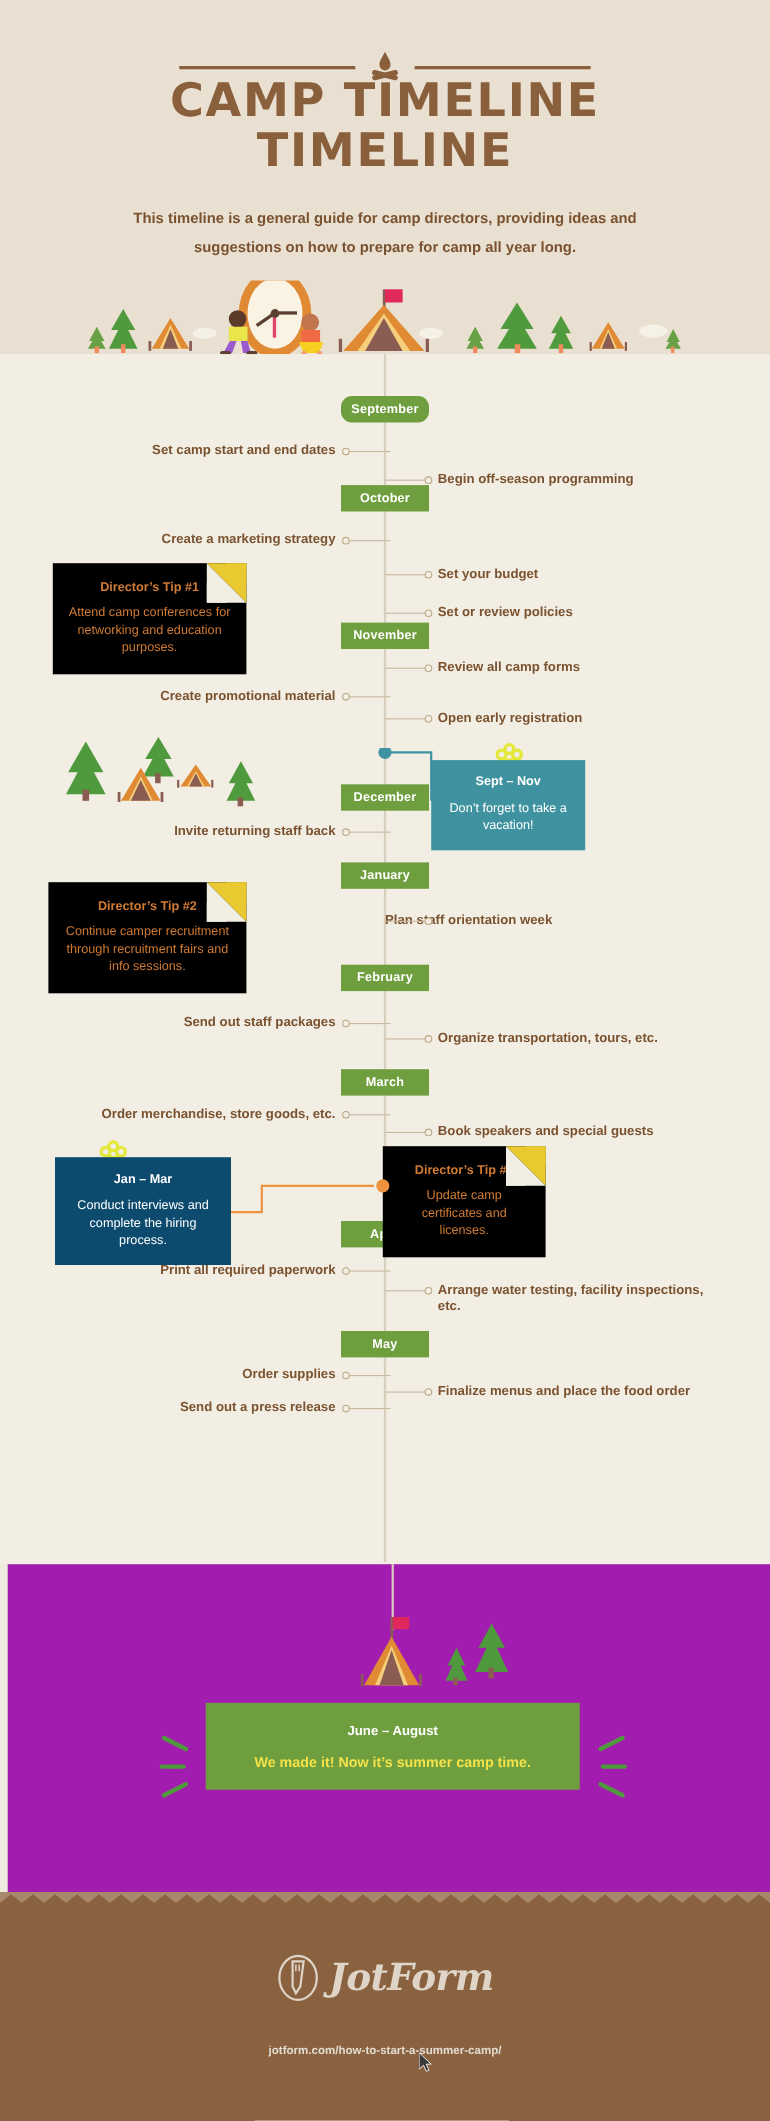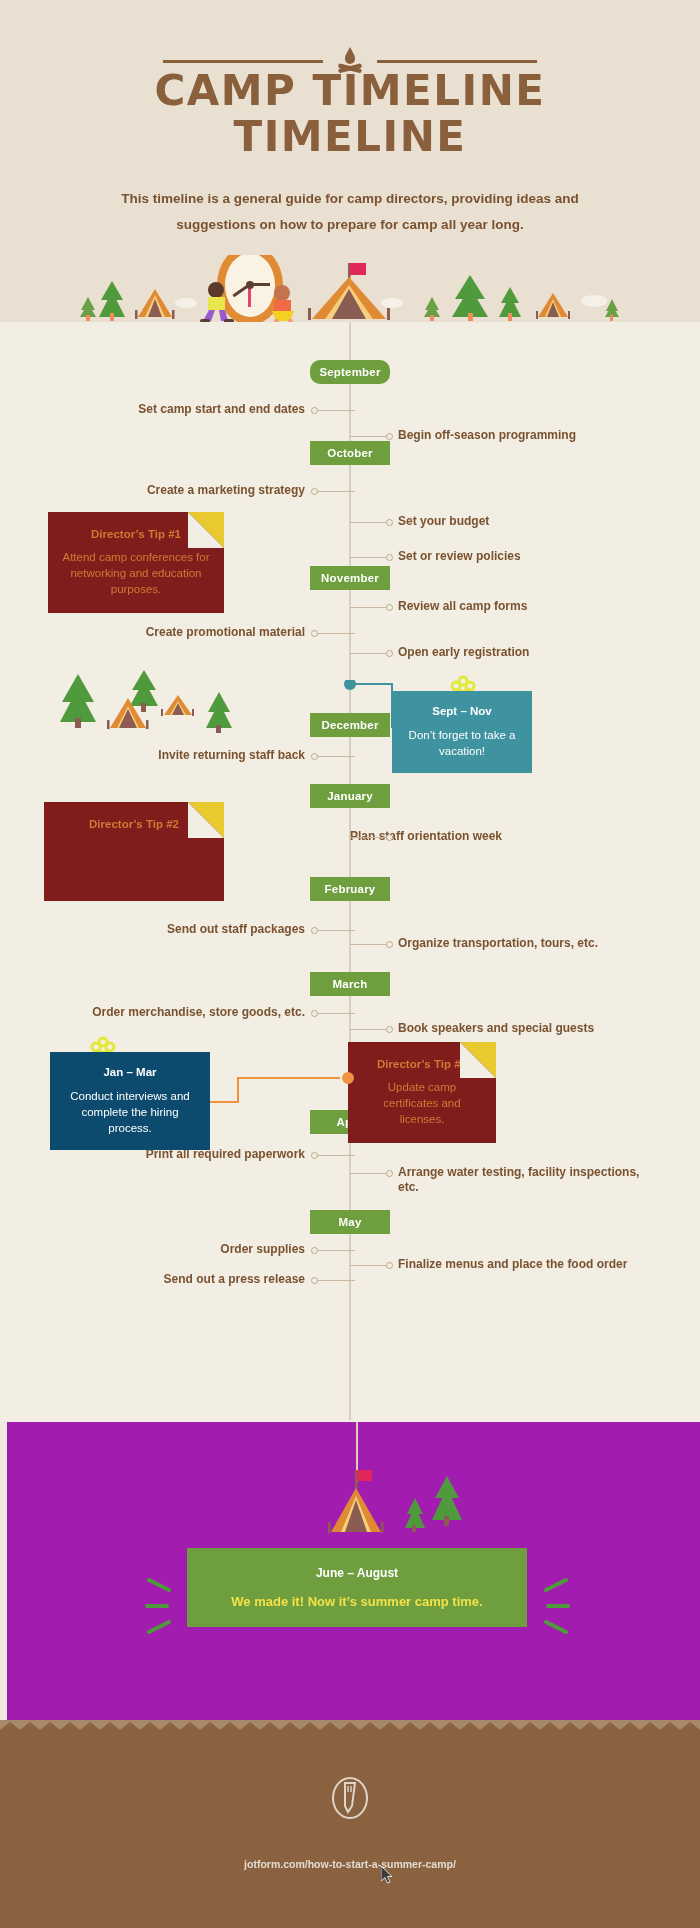--- a/index.html
+++ b/index.html
@@ -73,21 +73,21 @@
   }
   .ring {
     position: absolute; width: 7px; height: 7px;
     border: 1.2px solid #bda887; border-radius: 50%;
     background: #f2eee3;
   }
 
   
   .tip {
     position: absolute;
-    background: #7f1d1d;
+    background: #000000;
     color: #c4673a;
     text-align: center;
     padding: 16px 14px 16px;
   }
   .tip .fold {
     position: absolute; top: 0; right: 0;
     width: 0; height: 0;
     border-left: 18px solid transparent;
     border-bottom: 18px solid transparent;
     border-top: 18px solid #e8c92f;
@@ -364,20 +364,21 @@
         <div class="tip" style="top: 190px; left: 48px; width: 176px; min-height: 98px;">
           <div class="fold"></div>
           <div class="fold2"></div>
           <div class="tip-title">Director’s Tip #1</div>
           <div class="tip-body">Attend camp conferences for networking and education purposes.</div>
         </div>
         <div class="tip" style="top: 480px; left: 44px; width: 180px; min-height: 99px;">
           <div class="fold"></div>
           <div class="fold2"></div>
           <div class="tip-title">Director’s Tip #2</div>
+          <div class="tip-body">Continue camper recruitment through recruitment fairs and info sessions.</div>
         </div>
         <div class="tip" style="top: 720px; left: 348px; width: 148px; min-height: 84px;">
           <div class="fold"></div>
           <div class="fold2"></div>
           <div class="tip-title">Director’s Tip #3</div>
           <div class="tip-body">Update camp certificates and licenses.</div>
         </div>
       </div>
     <div id="callouts">
         <svg class="flower" style="left:450px;top:353px;" viewBox="0 0 26 26">
@@ -504,20 +505,21 @@
                L670 2 L680 10 L690 2 L700 10 L700 0 Z" fill="#a8886a"></path>
     </svg>
 
     <div class="logo-wrap">
       <svg width="40" height="44">
         <ellipse cx="20" cy="22" rx="17" ry="20" fill="none" stroke="#ded5c8" stroke-width="2"></ellipse>
         <path d="M15 7 L25 7 L22 30 L18 36 L15 30 Z" fill="none" stroke="#ded5c8" stroke-width="2"></path>
         <line x1="18" y1="10" x2="18" y2="16" stroke="#ded5c8" stroke-width="1.4"></line>
         <line x1="21" y1="10" x2="21" y2="16" stroke="#ded5c8" stroke-width="1.4"></line>
       </svg>
+      <span class="logo-text">JotForm</span>
     </div>
 
     <div class="footer-url">jotform.com/how-to-start-a-summer-camp/</div>
 
     <svg class="cursor" viewBox="0 0 12 18">
       <polygon points="0,0 0,15 4,11.5 6.5,17 9,16 6.5,10.5 11,10.5" fill="#3a3a3a" stroke="#ffffff" stroke-width="0.8"></polygon>
     </svg>
   </div>
 </div>
 

